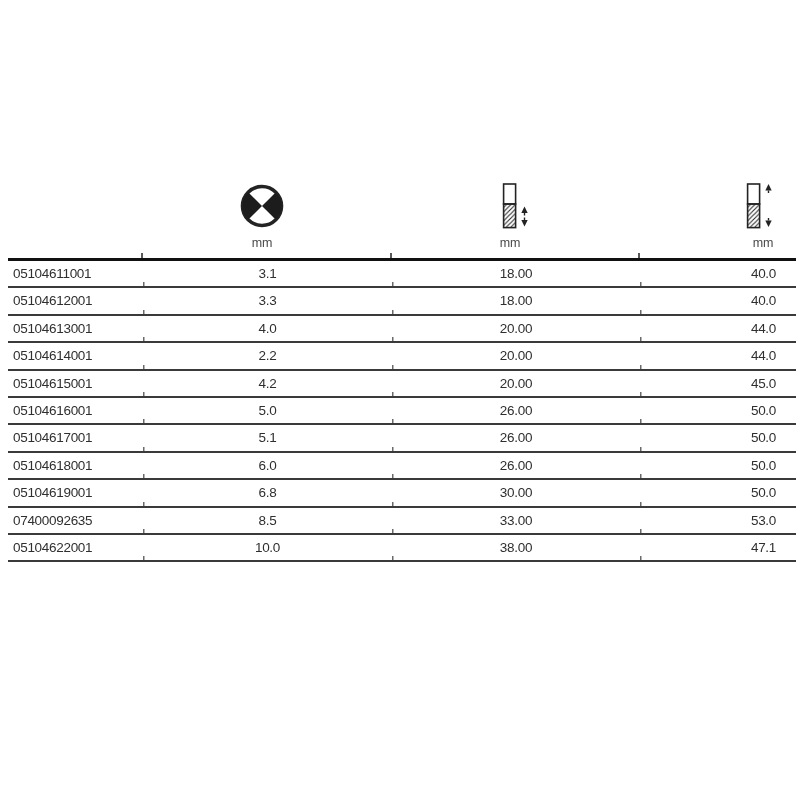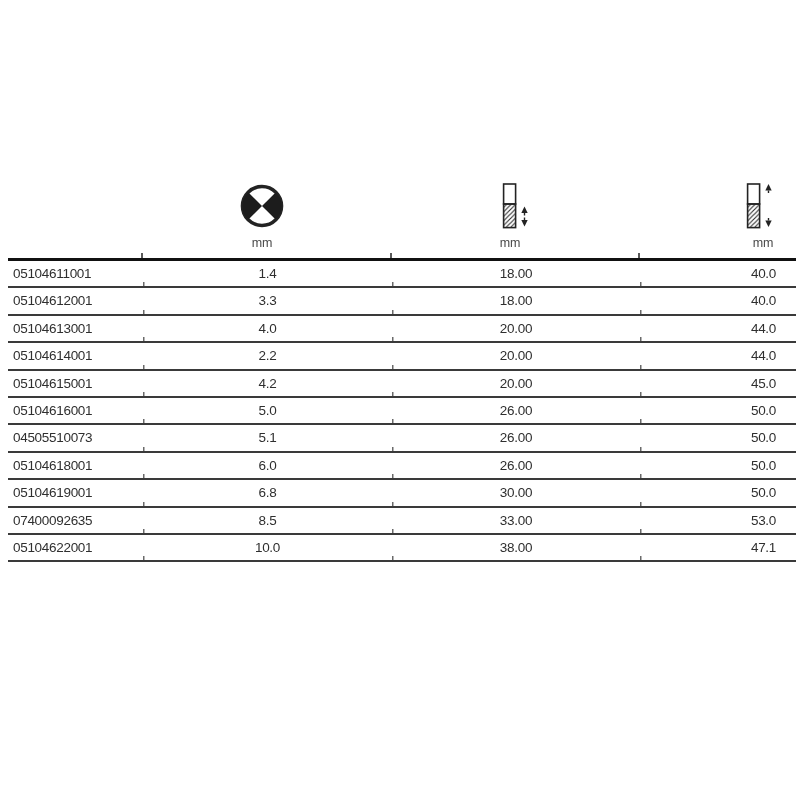--- a/index.html
+++ b/index.html
@@ -139,21 +139,21 @@
   <table class="spec">
     <colgroup>
       <col style="width:135px">
       <col style="width:249px">
       <col style="width:248px">
       <col style="width:156px">
     </colgroup>
     <tbody>
         <tr>
           <td>05104611001</td>
-          <td>1.4</td>
+          <td>3.1</td>
           <td>18.00</td>
           <td>40.0</td>
         </tr>
         <tr>
           <td>05104612001</td>
           <td>3.3</td>
           <td>18.00</td>
           <td>40.0</td>
         </tr>
         <tr>
@@ -174,21 +174,21 @@
           <td>20.00</td>
           <td>45.0</td>
         </tr>
         <tr>
           <td>05104616001</td>
           <td>5.0</td>
           <td>26.00</td>
           <td>50.0</td>
         </tr>
         <tr>
-          <td>04505510073</td>
+          <td>05104617001</td>
           <td>5.1</td>
           <td>26.00</td>
           <td>50.0</td>
         </tr>
         <tr>
           <td>05104618001</td>
           <td>6.0</td>
           <td>26.00</td>
           <td>50.0</td>
         </tr>

